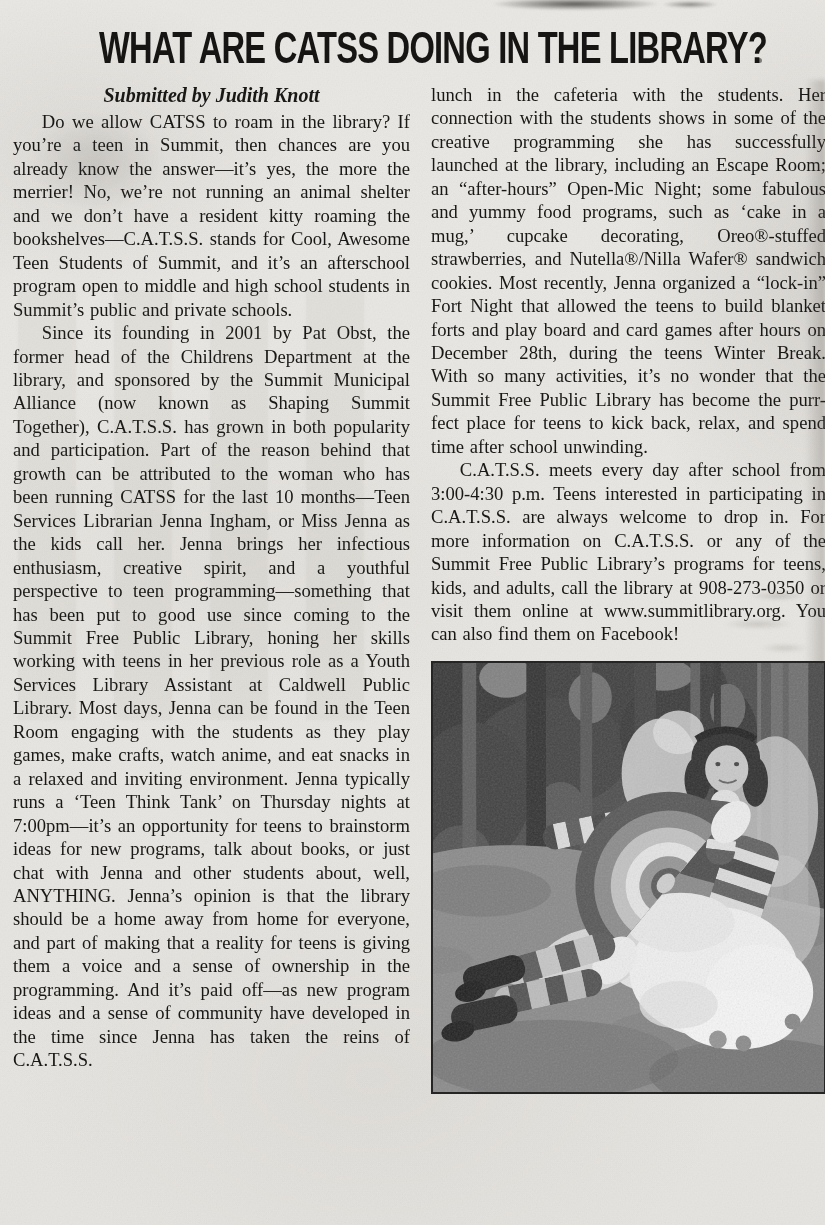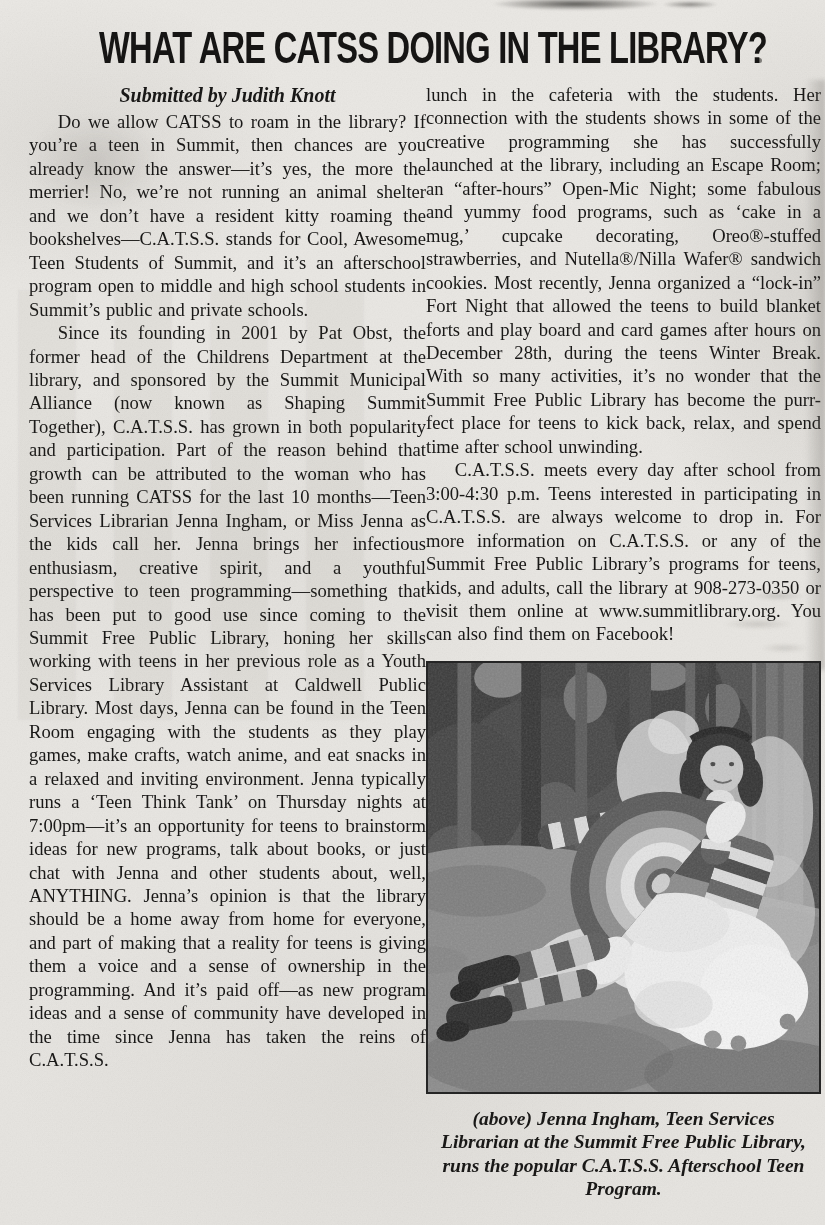--- a/index.html
+++ b/index.html
@@ -25,23 +25,23 @@
     font-size:43px;
     line-height:44px;
     letter-spacing:-1px;
     color:#161514;
     white-space:nowrap;
     transform:scaleX(0.76) scaleY(1.04);
     transform-origin:50% 50%;
   }
   .columns{
     display:flex;
+    gap:21px;
     padding:14px 21px 0 13px;
     box-sizing:border-box;
-    margin-left:16px;
   }
   .col{box-sizing:border-box;}
   .col.left{flex:0 0 397px;width:397px;}
   .col.right{flex:0 0 395px;width:395px;}
   .byline{
     text-align:center;
     font-weight:bold;
     font-style:italic;
     font-size:20px;
     line-height:25px;
@@ -308,21 +308,20 @@
               <ellipse cx="22" cy="364" rx="17" ry="10" fill="#1c1a18"></ellipse>
             </g>
 
             <circle cx="290" cy="380" r="9" fill="#978f83"></circle>
             <circle cx="316" cy="384" r="8" fill="#8d857a"></circle>
             <circle cx="366" cy="362" r="8" fill="#8a8277"></circle>
 
             <rect x="0" y="0" width="398" height="433" filter="url(#noiseF)" opacity="0.35"></rect>
           </svg>
         </div>
-        <figcaption class="caption">(above) Jenna Ingham, Teen Services Librarian at the Summit Free Public Library, runs the popular C.A.T.S.S. Afterschool Teen Program.</figcaption>
       </figure>
     </div>
   </div>
 
   <svg class="grain">
     <filter id="paperNoise">
       <feTurbulence type="fractalNoise" baseFrequency="0.8" numOctaves="2" stitchTiles="stitch"></feTurbulence>
       <feColorMatrix type="saturate" values="0"></feColorMatrix>
     </filter>
     <rect width="100%" height="100%" filter="url(#paperNoise)" opacity="0.5"></rect>

